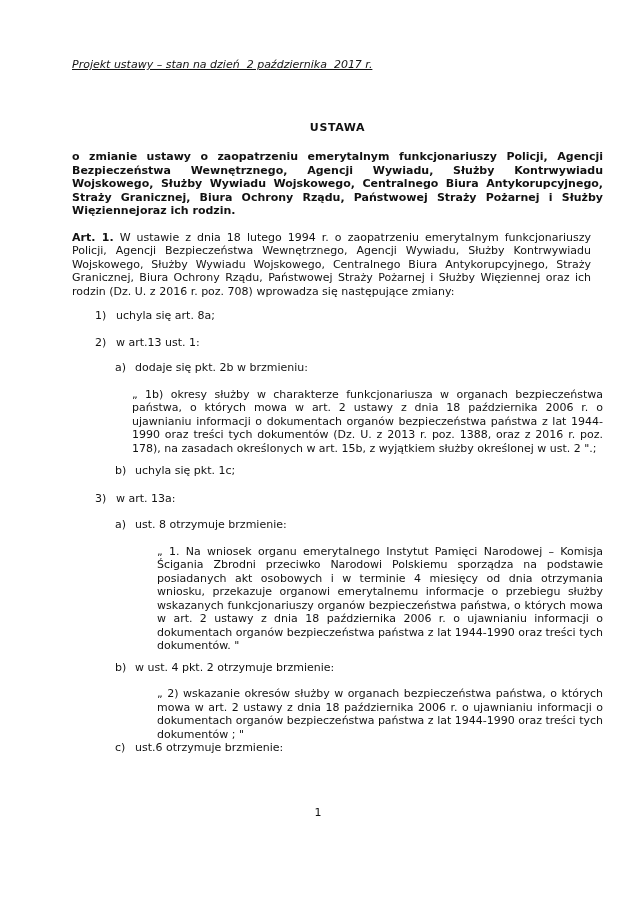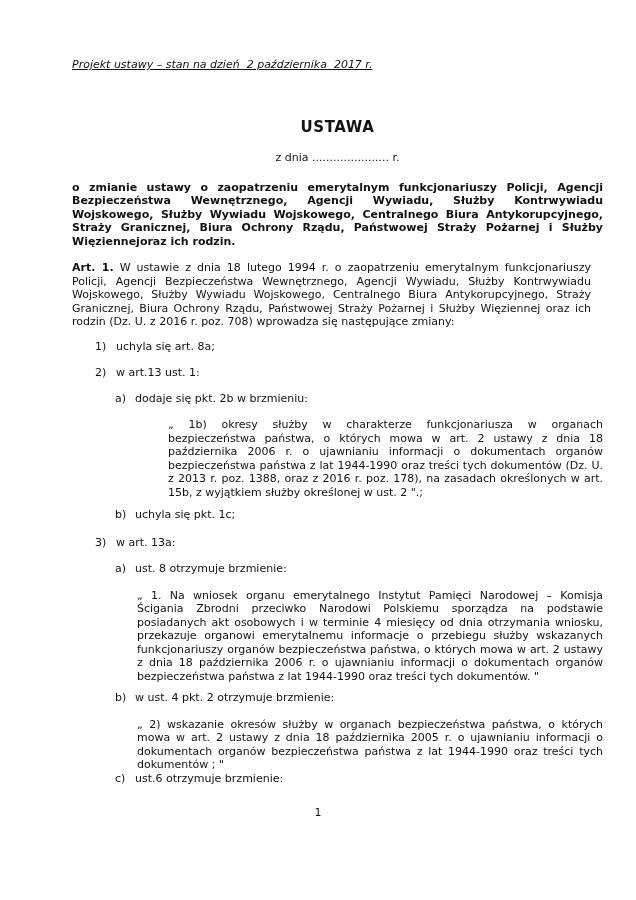--- a/index.html
+++ b/index.html
@@ -23,21 +23,21 @@
   }
   .doc-header {
     font-style: italic;
     text-decoration: underline;
     white-space: pre-wrap;
   }
   .doc-title {
     margin-top: 49px;
     text-align: center;
     font-weight: bold;
-    font-size: 15px;
+    font-size: 11px;
     letter-spacing: 0.6px;
   }
   .date-line {
     margin-top: 17px;
     text-align: center;
   }
   .subject {
     margin: 16px 0 0 0;
     font-weight: bold;
     text-align: justify;
@@ -54,22 +54,22 @@
     align-items: flex-start;
   }
   .lvl1 { margin-left: 23px; }
   .lvl1 > .marker { flex: none; width: 21px; }
   .lvl2 { margin-left: 43px; }
   .lvl2 > .marker { flex: none; width: 20px; }
   .item-text { flex: 1; }
   .quote {
     text-align: justify;
   }
-  .quote-2a { margin-left: 96px; }
-  .quote-3  { margin-left: 65px; }
+  .quote-2a { margin-left: 60px; }
+  .quote-3  { margin-left: 85px; }
   .mt-11 { margin-top: 11px; }
   .mt-13 { margin-top: 13px; }
   .mt-12 { margin-top: 12px; }
   .mt-9  { margin-top: 9px; }
   .mt-14 { margin-top: 14px; }
   .mt-8  { margin-top: 8px; }
   .mt-0  { margin-top: 0; }
   .page-number {
     position: absolute;
     top: 806px;
@@ -80,21 +80,20 @@
 </style>
 </head>
 <body>
 
 <div class="page">
 
   <div class="doc-header">Projekt ustawy – stan na dzień  2 października  2017 r.</div>
 
   <div class="doc-title">USTAWA</div>
 
-  <div class="date-line">z dnia ...................... r.</div>
 
   <p class="subject">o zmianie ustawy o zaopatrzeniu emerytalnym funkcjonariuszy Policji, Agencji Bezpieczeństwa Wewnętrznego, Agencji Wywiadu, Służby Kontrwywiadu Wojskowego, Służby Wywiadu Wojskowego, Centralnego Biura Antykorupcyjnego, Straży Granicznej, Biura Ochrony Rządu, Państwowej Straży Pożarnej i Służby Więziennejoraz ich rodzin.</p>
 
   <p class="article"><span class="art-label">Art. 1.</span><span> W ustawie z dnia 18 lutego 1994 r. o zaopatrzeniu emerytalnym funkcjonariuszy Policji, Agencji Bezpieczeństwa Wewnętrznego, Agencji Wywiadu, Służby Kontrwywiadu Wojskowego, Służby Wywiadu Wojskowego, Centralnego Biura Antykorupcyjnego, Straży Granicznej, Biura Ochrony Rządu, Państwowej Straży Pożarnej i Służby Więziennej oraz ich rodzin (Dz. U. z 2016 r. poz. 708) wprowadza się następujące zmiany:</span></p>
 
   <div class="item lvl1 mt-11">
     <span class="marker">1)</span>
     <div class="item-text">uchyla się art. 8a;</div>
   </div>
 
@@ -125,21 +124,21 @@
     <div class="item-text">ust. 8 otrzymuje brzmienie:</div>
   </div>
 
   <div class="quote quote-3 mt-13">„ 1. Na wniosek organu emerytalnego Instytut Pamięci Narodowej – Komisja Ścigania Zbrodni przeciwko Narodowi Polskiemu sporządza na podstawie posiadanych akt osobowych i w terminie 4 miesięcy od dnia otrzymania wniosku, przekazuje organowi emerytalnemu informacje o przebiegu służby wskazanych funkcjonariuszy organów bezpieczeństwa państwa, o których mowa w art. 2 ustawy z dnia 18 października 2006 r. o ujawnianiu informacji o dokumentach organów bezpieczeństwa państwa z lat 1944-1990 oraz treści tych dokumentów. "</div>
 
   <div class="item lvl2 mt-8">
     <span class="marker">b)</span>
     <div class="item-text">w ust. 4 pkt. 2 otrzymuje brzmienie:</div>
   </div>
 
-  <div class="quote quote-3 mt-13">„ 2) wskazanie okresów służby w organach bezpieczeństwa państwa, o których mowa w art. 2 ustawy z dnia 18 października 2005 r. o ujawnianiu informacji o dokumentach organów bezpieczeństwa państwa z lat 1944-1990 oraz treści tych dokumentów ; "</div>
+  <div class="quote quote-3 mt-13">„ 2) wskazanie okresów służby w organach bezpieczeństwa państwa, o których mowa w art. 2 ustawy z dnia 18 października 2006 r. o ujawnianiu informacji o dokumentach organów bezpieczeństwa państwa z lat 1944-1990 oraz treści tych dokumentów ; "</div>
 
   <div class="item lvl2 mt-0">
     <span class="marker">c)</span>
     <div class="item-text">ust.6 otrzymuje brzmienie:</div>
   </div>
 
   <div class="page-number">1</div>
 
 </div>
 

